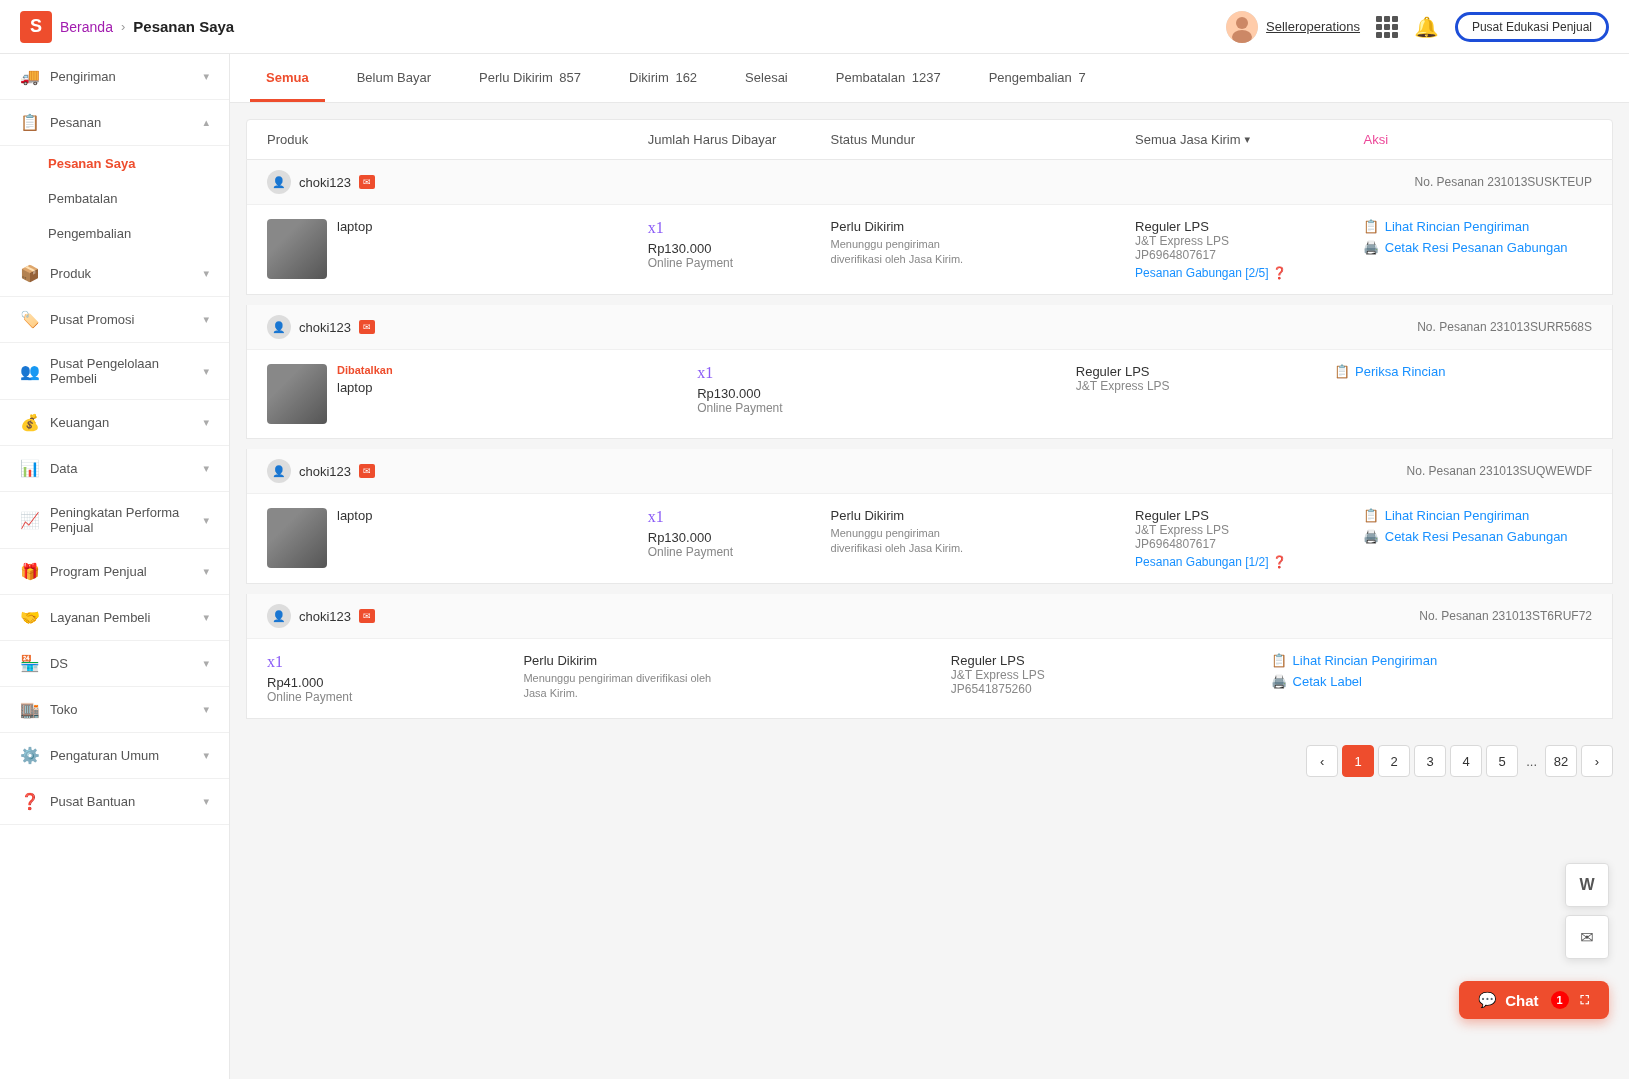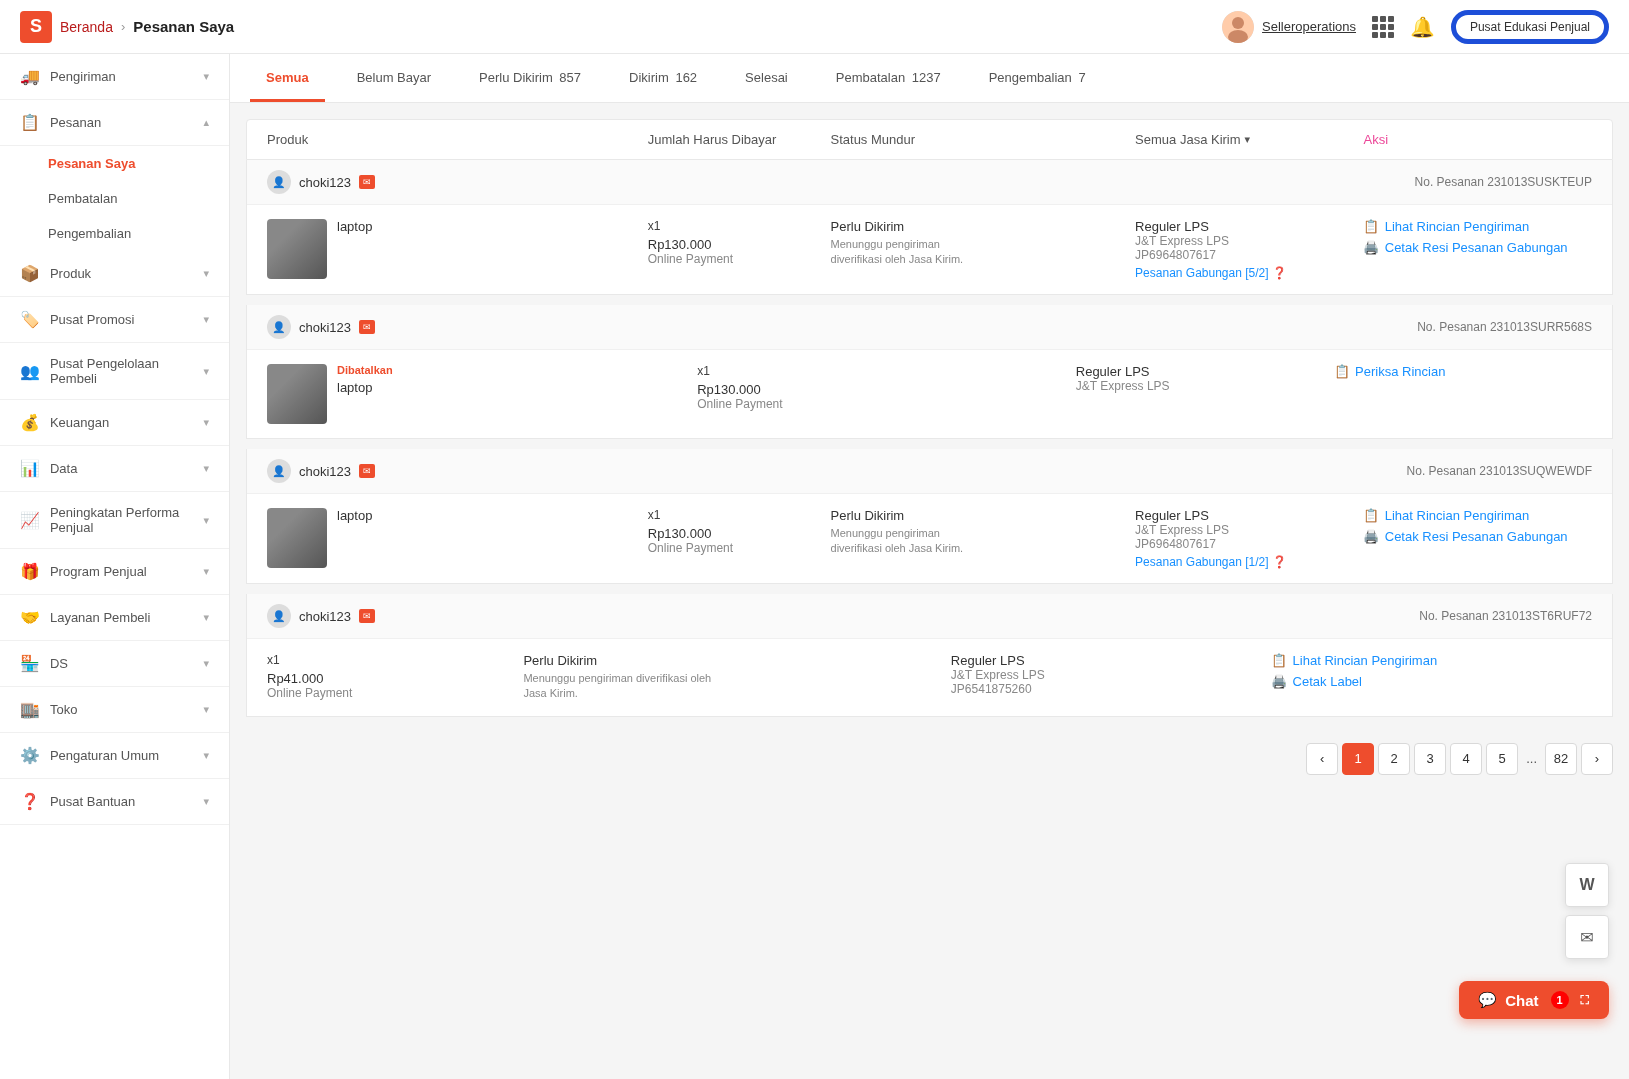--- a/index.html
+++ b/index.html
@@ -32,21 +32,21 @@
       font-size: 18px;
       margin-right: 8px;
       flex-shrink: 0;
     }
     .header-breadcrumb {
       display: flex;
       align-items: center;
       gap: 8px;
       flex: 1;
     }
-    .breadcrumb-home { color: #b91c1c; font-size: 14px; }
+    .breadcrumb-home { color: #a21caf; font-size: 14px; }
     .breadcrumb-sep { color: #999; }
     .breadcrumb-current { font-size: 15px; font-weight: 600; color: #222; }
     .header-right {
       display: flex;
       align-items: center;
       gap: 16px;
     }
     .user-info {
       display: flex;
       align-items: center;
@@ -67,21 +67,21 @@
     .username { font-size: 13px; color: #333; }
     .grid-icon {
       display: grid;
       grid-template-columns: repeat(3,6px);
       gap: 2px;
       cursor: pointer;
     }
     .grid-dot { width: 6px; height: 6px; background: #555; border-radius: 1px; }
     .bell-icon { font-size: 20px; color: #555; cursor: pointer; position: relative; }
     .edu-btn {
-      border: 5px solid #1d4ed8;
+      border: 3px solid #1d4ed8;
       border-radius: 20px;
       padding: 5px 14px;
       font-size: 12px;
       cursor: pointer;
       white-space: nowrap;
     }
 
     
     .layout {
       display: flex;
@@ -246,21 +246,21 @@
     .product-info { display: flex; flex-direction: column; gap: 2px; }
     .product-name-tag {
       font-size: 11px;
       color: #ee4d2d;
       font-weight: 600;
       margin-bottom: 2px;
     }
     .product-name { font-size: 13px; color: #333; }
     .amount-col { flex: 1.2; }
     .amount-price { font-size: 13px; color: #333; font-weight: 500; }
-    .amount-qty { font-size: 12px; color: #404040; margin-bottom: 4px; }
+    .amount-qty { font-size: 16px; color: #8b5cf6; margin-bottom: 4px; font-family: Liberation Serif, serif; }
     .amount-method { font-size: 12px; color: #888; }
     .status-col { flex: 1; }
     .status-text { font-size: 13px; color: #333; font-weight: 500; }
     .status-desc { font-size: 11px; color: #888; margin-top: 3px; line-height: 1.4; }
     .status-cancelled { font-size: 13px; color: #555; font-weight: 500; }
     .countdown-col { flex: 1; font-size: 12px; color: #888; }
     .shipping-col { flex: 1.5; }
     .shipping-service { font-size: 13px; color: #333; font-weight: 500; }
     .shipping-courier { font-size: 12px; color: #888; }
     .shipping-track { font-size: 12px; color: #888; }
@@ -585,21 +585,21 @@
             <div class="status-col">
               <div class="status-text">Perlu Dikirim</div>
               <div class="status-desc">Menunggu pengiriman diverifikasi oleh Jasa Kirim.</div>
             </div>
             <div class="countdown-col"></div>
             <div class="shipping-col">
               <div class="shipping-service">Reguler LPS</div>
               <div class="shipping-courier">J&amp;T Express LPS</div>
               <div class="shipping-track">JP6964807617</div>
               <div class="combined-order">
-                <a>Pesanan Gabungan [5/2]</a>
+                <a>Pesanan Gabungan [2/5]</a>
                 <span style="color:#1890ff;">❓</span>
               </div>
             </div>
             <div class="action-col">
               <a class="action-link">
                 <span>📋</span>
                 <span>Lihat Rincian Pengiriman</span>
               </a>
               <a class="action-link">
                 <span>🖨️</span>

